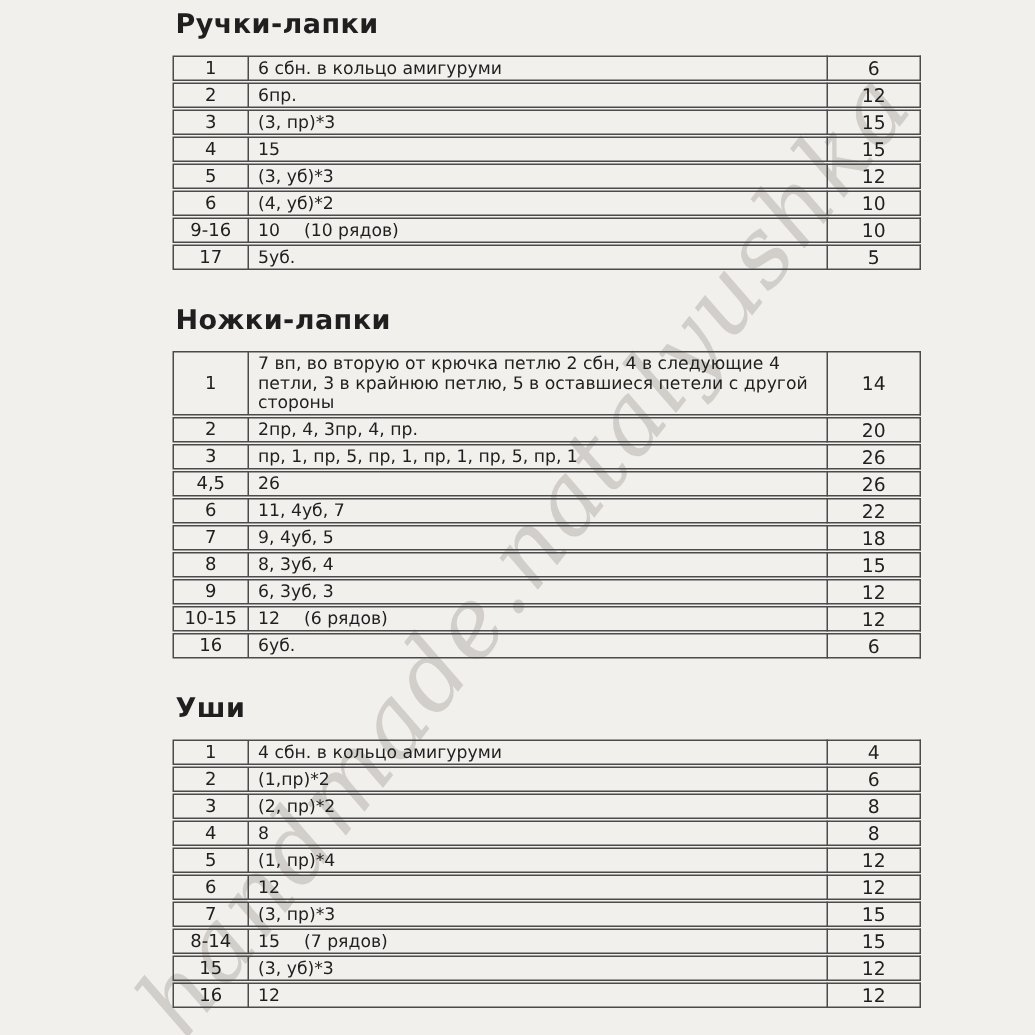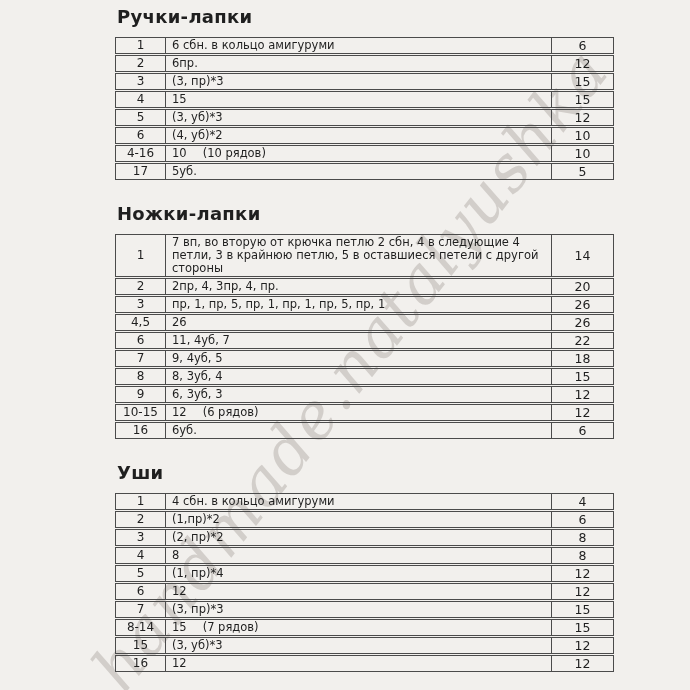--- a/index.html
+++ b/index.html
@@ -94,21 +94,21 @@
     <td class="cell-count">12</td>
   </tr>
 
   <tr class="pattern-row">
     <td class="cell-row-num">6</td>
     <td class="cell-instruction"><span class="instr-text">(4, уб)*2</span></td>
     <td class="cell-count">10</td>
   </tr>
 
   <tr class="pattern-row">
-    <td class="cell-row-num">4-16</td>
+    <td class="cell-row-num">9-16</td>
     <td class="cell-instruction"><span class="instr-text">10</span><span class="instr-note">(10 рядов)</span></td>
     <td class="cell-count">10</td>
   </tr>
 
   <tr class="pattern-row">
     <td class="cell-row-num">17</td>
     <td class="cell-instruction"><span class="instr-text">5уб.</span></td>
     <td class="cell-count">5</td>
   </tr>
 </tbody>

